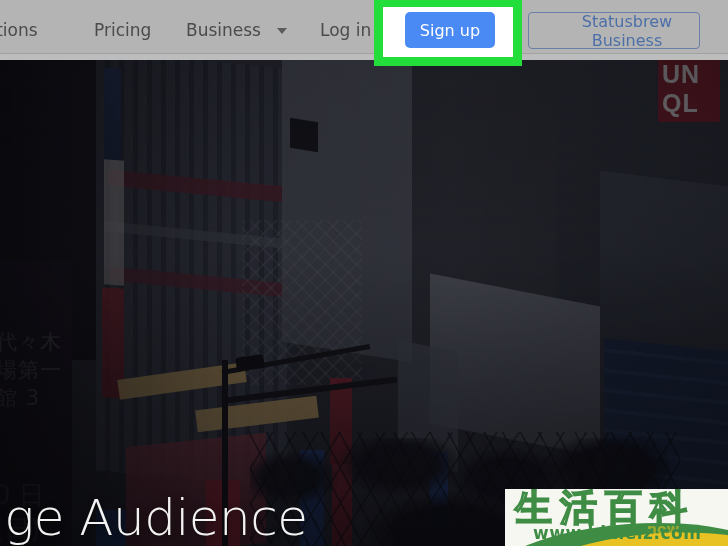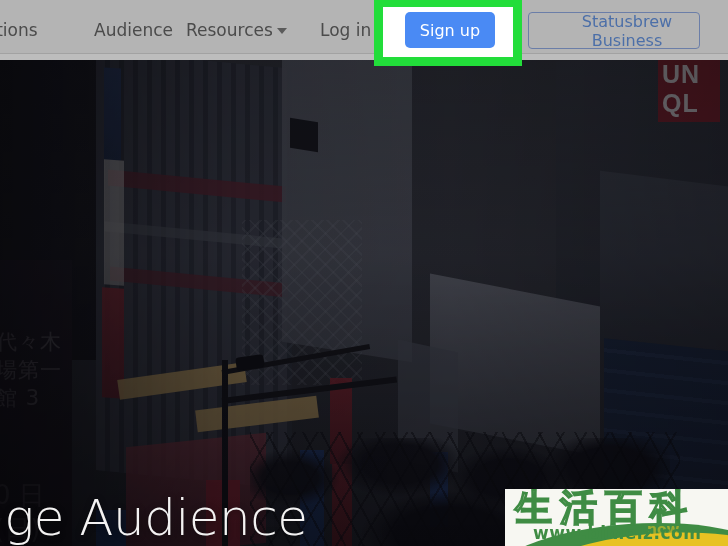--- a/index.html
+++ b/index.html
@@ -539,23 +539,23 @@
     <div class="hero-title">age Audience</div>
 
   </div>
 
   <div class="navbar">
     <div class="nav-divider"></div>
     <div class="nav-strip"></div>
 
     <div class="nav-link nav-integrations">grations</div>
 
-    <div class="nav-link nav-pricing">Audience</div>
-
-    <div class="nav-link nav-resources">Resources</div>
+    <div class="nav-link nav-pricing">Pricing</div>
+
+    <div class="nav-link nav-resources">Business</div>
     <div class="caret"></div>
 
     <div class="nav-link nav-login">Log in</div>
 
     <button class="business-btn">Statusbrew Business</button>
   </div>
 
   <div class="highlight-box"></div>
 
   <button class="signup-btn">Sign up</button>

